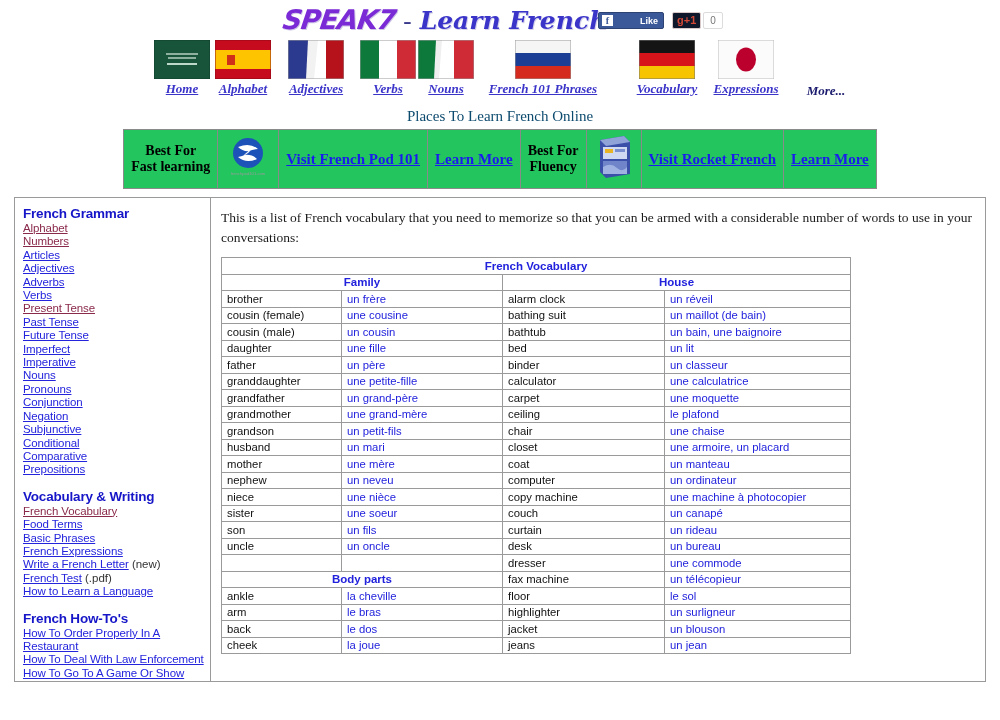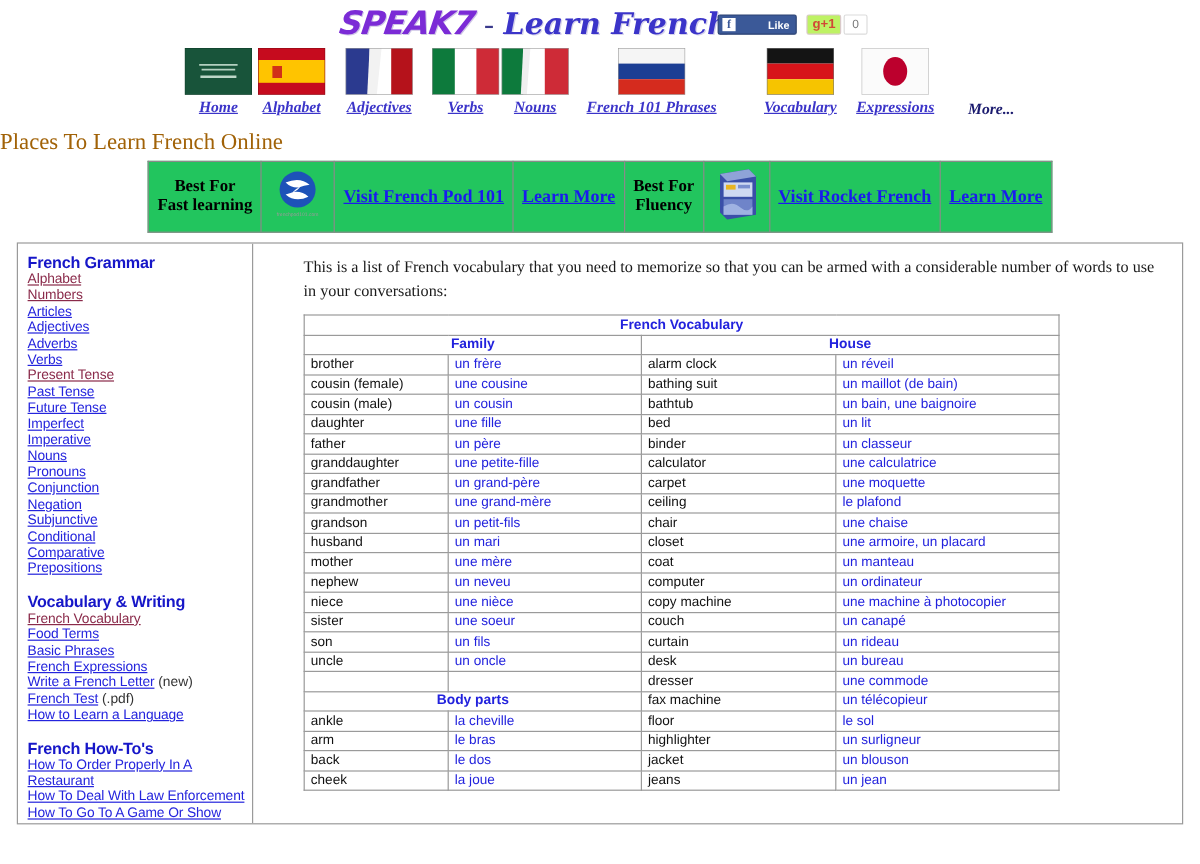--- a/index.html
+++ b/index.html
@@ -34,21 +34,21 @@
     padding:1px 5px 1px 3px;height:13px;
   }
   .fb-f{
     display:inline-block;width:11px;height:11px;background:#fff;color:#3b5998;
     font-family:"Liberation Serif",serif;font-weight:bold;font-size:10px;
     line-height:11px;text-align:center;
   }
   .fb-txt{color:#fff;font-family:"Liberation Sans",sans-serif;font-size:9px;font-weight:bold;padding-left:24px;}
   .gplus{display:flex;align-items:center;gap:2px;}
   .gp-btn{
-    border:1px solid #d9c9c9;border-radius:2px;background:#bef264;
+    border:1px solid #d9c9c9;border-radius:2px;background:#0f172a;
     padding:0px 4px;height:15px;line-height:15px;
     font-family:"Liberation Sans",sans-serif;font-size:11px;font-weight:bold;color:#d14836;
   }
   .gp-cnt{
     border:1px solid #dcdcdc;border-radius:2px;background:#fff;
     padding:0px 6px;height:15px;line-height:15px;
     font-family:"Liberation Sans",sans-serif;font-size:10px;color:#777;
   }
 
   
@@ -57,22 +57,22 @@
   .flag{width:56px;height:39px;margin:0 auto;display:block;border:0;}
   .nav-lbl{
     display:block;margin-top:2px;
     font-family:"Liberation Serif",serif;font-style:italic;font-weight:bold;
     font-size:13px;color:#3b34c9;text-decoration:underline;white-space:nowrap;
   }
   .nav-lbl.plain{color:#1a1a6e;text-decoration:none;}
 
   
   .ad-title{
-    font-family:"Liberation Serif",serif;
-    font-size:19px;color:#a16207;margin:6px 0 4px 0;
+    text-align:center;font-family:"Liberation Serif",serif;
+    font-size:15px;color:#0c4a6e;margin:6px 0 4px 0;
   }
   .ad-table{
     border-collapse:collapse;margin:0 auto;border:1px solid #8a8a8a;
     background:#22c55e;
   }
   .ad-table td{
     border:1px solid #8a8a8a;padding:4px 7px;text-align:center;vertical-align:middle;
     height:48px;
   }
   .ad-best{
@@ -81,21 +81,21 @@
   }
   .ad-link{
     font-family:"Liberation Serif",serif;font-weight:bold;font-size:15px;
     color:#1a1aee;text-decoration:underline;white-space:nowrap;
   }
   .ad-img-cell{padding:2px 4px;}
 
   
   .outer{
     border:1px solid #9a9a9a;margin:8px 14px 0 14px;
-    height:485px;box-sizing:border-box;display:flex;overflow:hidden;gap:32px;
+    height:485px;box-sizing:border-box;display:flex;overflow:hidden;
   }
   .sidebar{
     width:196px;flex:0 0 196px;border-right:1px solid #9a9a9a;
     padding:8px 4px 0 8px;box-sizing:border-box;overflow:hidden;
   }
   .side-h{
     font-family:"Liberation Sans",sans-serif;font-weight:bold;
     font-size:13.5px;color:#1616c8;margin:0 0 1px 0;letter-spacing:-0.2px;
   }
   .side-h.gap{margin-top:12px;}

